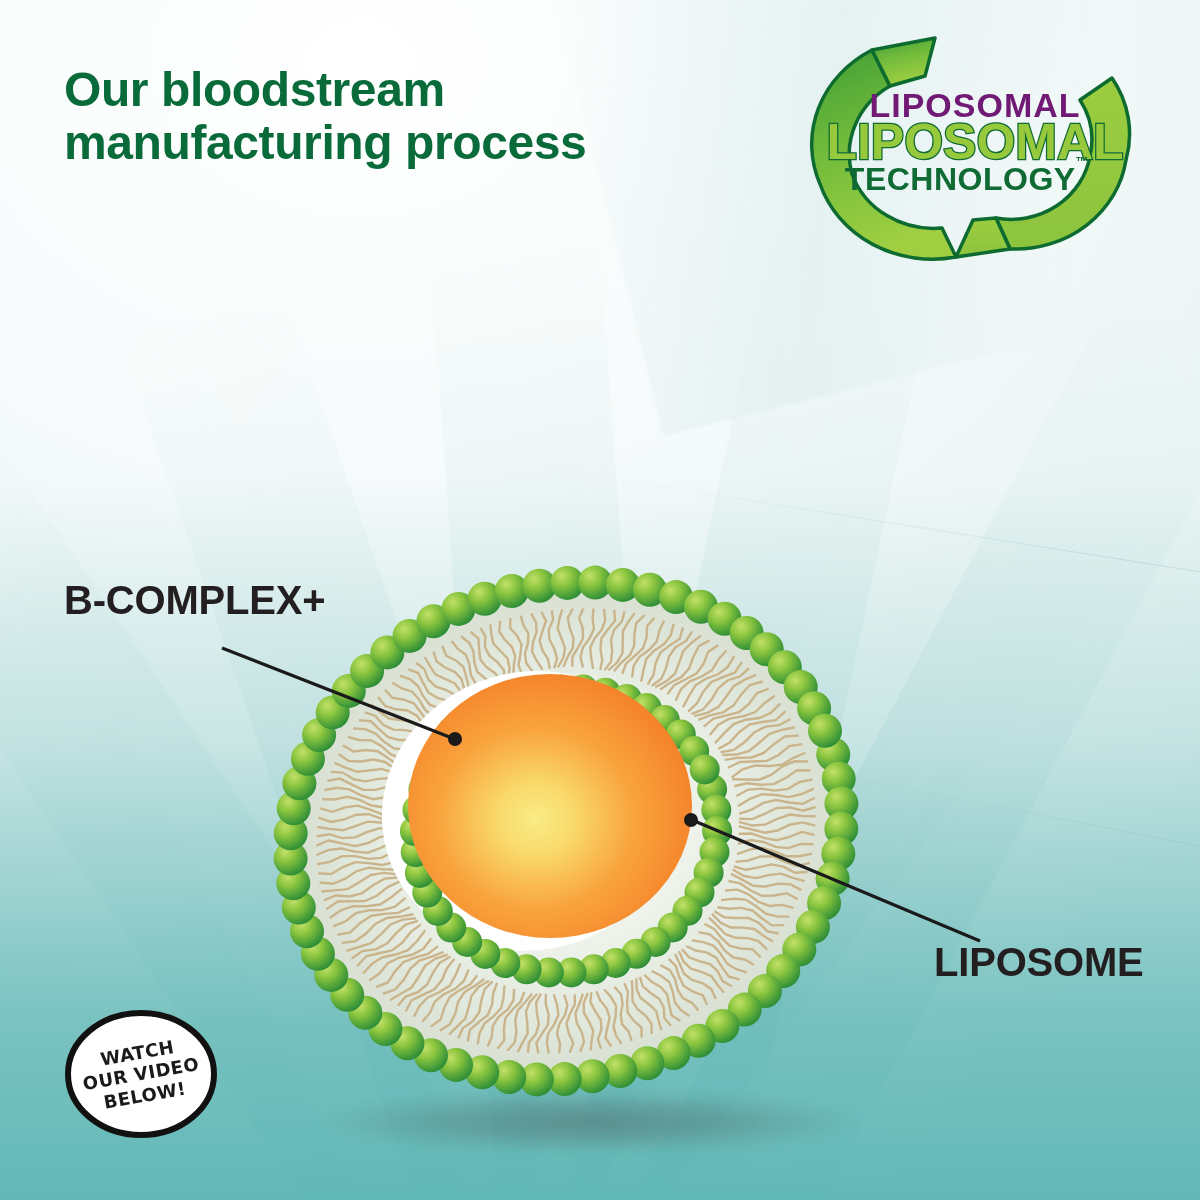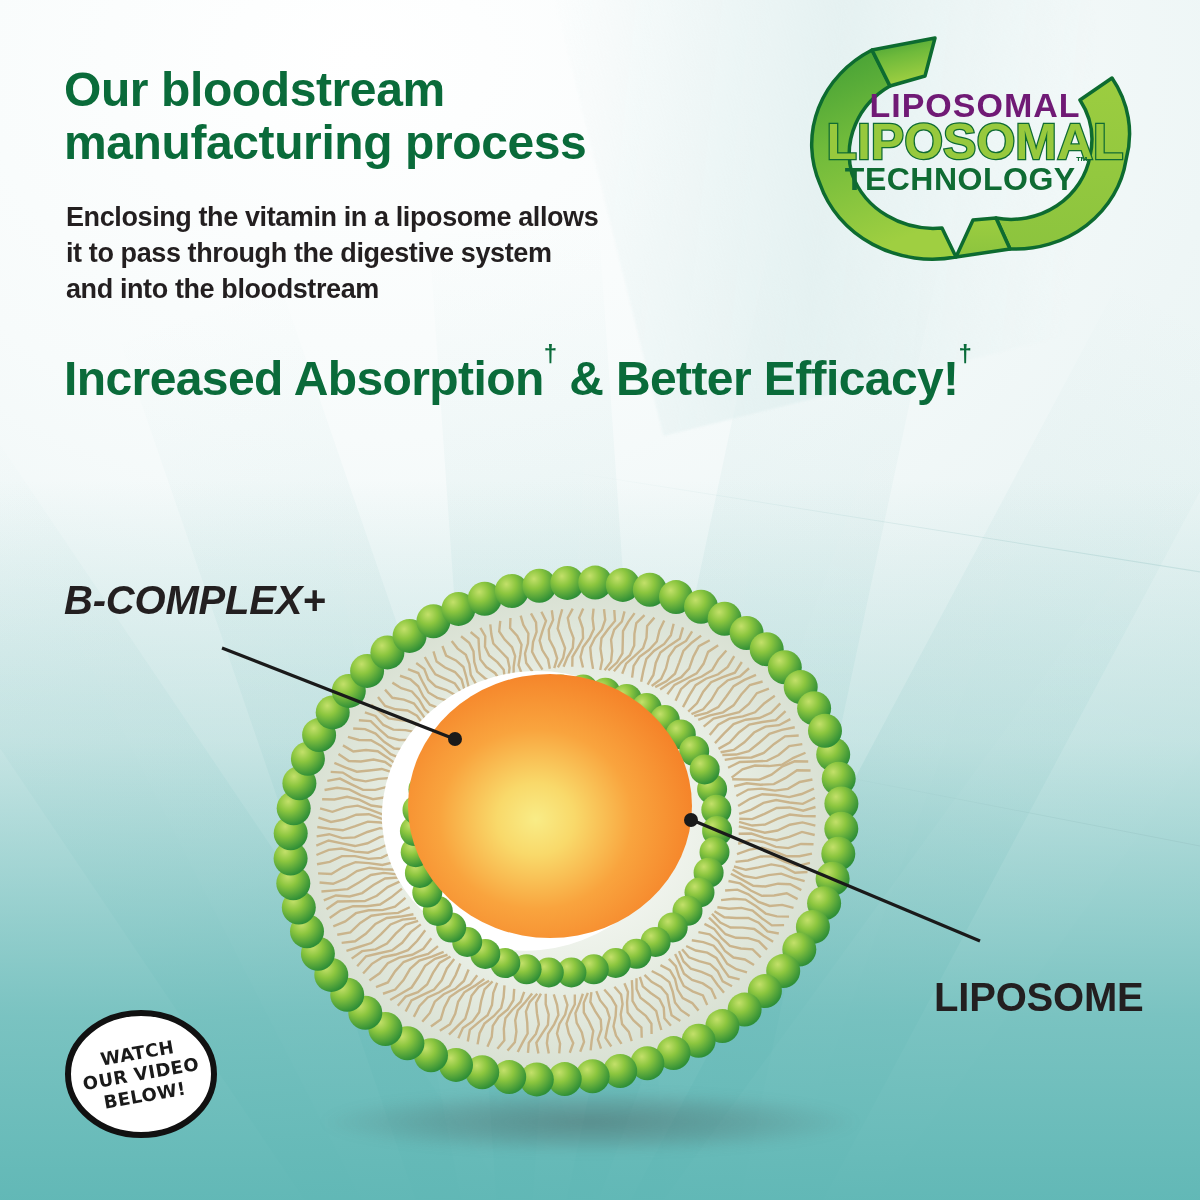--- a/index.html
+++ b/index.html
@@ -107,22 +107,22 @@
   .lipo-shadow{
     position:absolute;left:320px;top:1090px;width:540px;height:64px;
     background:radial-gradient(closest-side, rgba(70,80,80,0.42) 0%, rgba(70,80,80,0.22) 55%, rgba(70,80,80,0) 100%);
     filter:blur(5px);
   }
 
   
   .callout{
     position:absolute;color:#231f20;font-weight:bold;letter-spacing:-0.2px;
   }
-  .callout-b{left:64px;top:578px;font-size:40px;font-style:italic;}
-  .callout-l{left:934px;top:975px;font-size:40px;}
+  .callout-b{left:64px;top:578px;font-size:40px;}
+  .callout-l{left:934px;top:940px;font-size:40px;}
   .leaders{position:absolute;inset:0;pointer-events:none;}
 
   
   .badge{
     position:absolute;left:62px;top:1008px;width:158px;height:132px;
   }
   .badge svg{display:block;width:100%;height:100%;}
   .badge-txt{
     position:absolute;left:0;top:0;width:158px;height:132px;
     display:flex;flex-direction:column;align-items:center;justify-content:center;
@@ -158,27 +158,21 @@
     <div class="ray" style="transform:rotate(36deg) translateX(-85px);"></div>
   </div>
 
   <div class="bg-lower"></div>
   <div class="topband"></div>
   <div class="diagline" style="left:760px;top:760px;transform:rotate(11deg);"></div>
   <div class="diagline" style="left:560px;top:470px;transform:rotate(9deg);opacity:.5;"></div>
 
   <div class="headline">Our bloodstream
 manufacturing process</div>
-  <div class="subhead">Enclosing the vitamin in a liposome allows
-it to pass through the digestive system
-and into the bloodstream</div>
-
-  <div class="bigclaim">
-    <span>Increased Absorption</span><sup>†</sup><span> &amp; Better Efficacy!</span><sup>†</sup>
-  </div>
+
 
   <div class="logo">
     <svg viewBox="0 0 430 258">
       <defs>
         <linearGradient id="arcG" x1="0" y1="0" x2="0.3" y2="1">
           <stop offset="0%" stop-color="#3f9d35"></stop>
           <stop offset="45%" stop-color="#6fba3b"></stop>
           <stop offset="100%" stop-color="#9fcf41"></stop>
         </linearGradient>
         <linearGradient id="arcG2" x1="0" y1="0" x2="0" y2="1">

